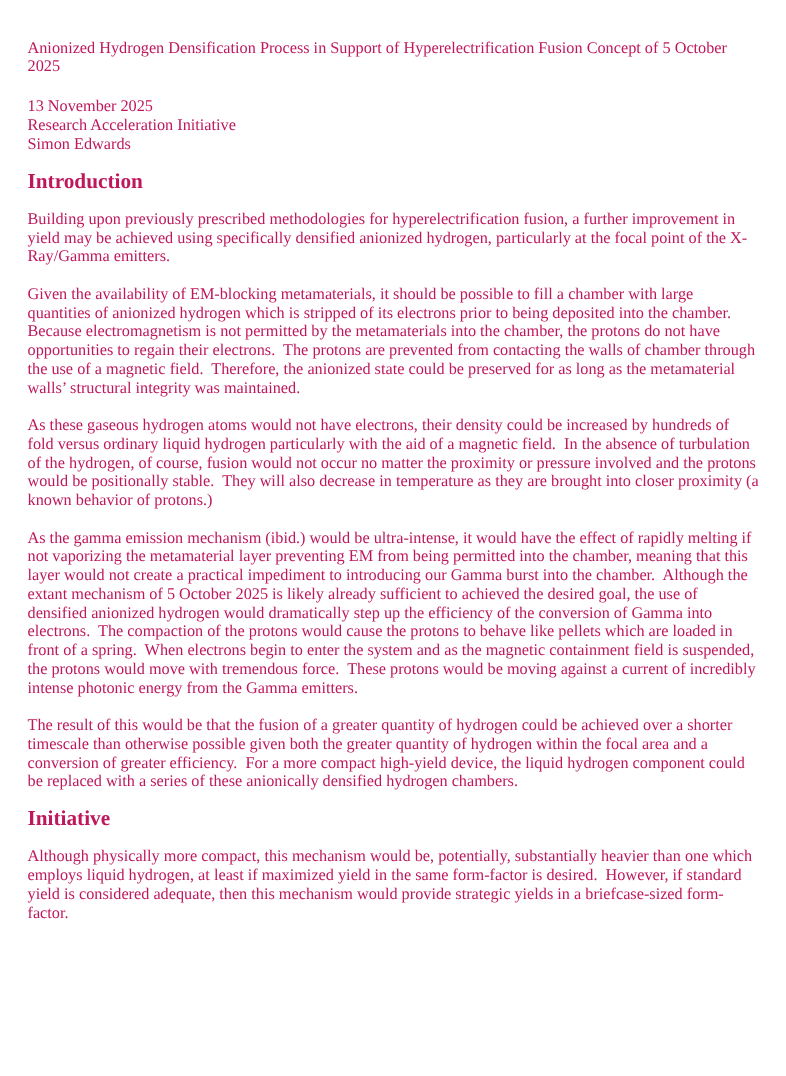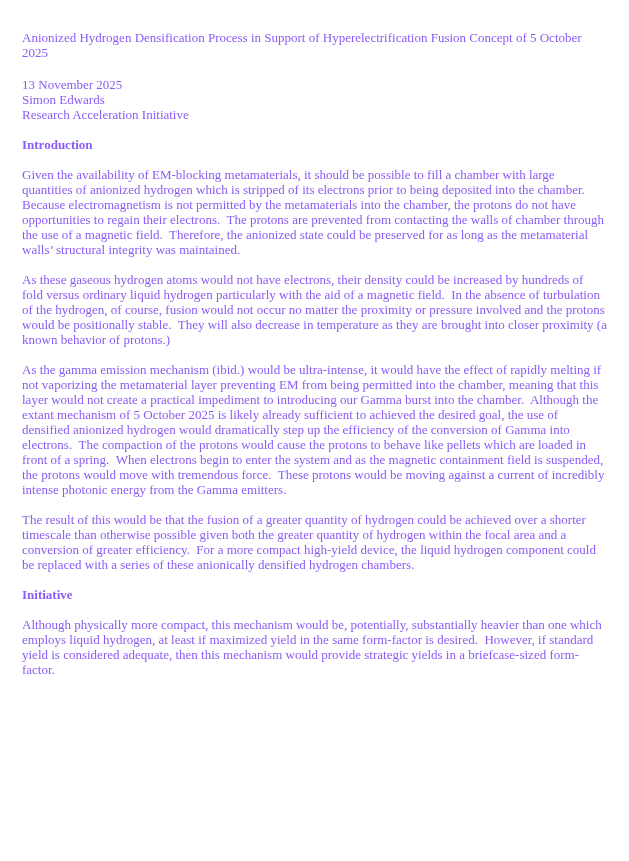--- a/index.html
+++ b/index.html
@@ -6,63 +6,64 @@
     margin: 0;
     padding: 0;
     background: #ffffff;
   }
   .page {
     position: relative;
     width: 629px;
     height: 861px;
     box-sizing: border-box;
     background: #ffffff;
-    color: #8b5cf6;
+    color: #be185d;
     padding: 30px 22px 0 22px;
     font-family: "Liberation Serif", "DejaVu Serif", serif;
     font-size: 13px;
     line-height: 15px;
     overflow: hidden;
   }
   .doc-title {
     margin: 0 0 15px 0;
     white-space: pre-wrap;
   }
   .meta-block {
     margin: 17px 0 15px 0;
   }
   .meta-line {
     margin: 0;
   }
   .heading {
-    font-size: 13px;
+    font-size: 17px;
     font-weight: bold;
     margin: 0 0 15px 0;
   }
   .para {
     margin: 0 0 15px 0;
     white-space: pre-wrap;
   }
   section { margin: 0; padding: 0; }
 </style>
 </head>
 <body>
 
 <div class="page">
 
   <p class="doc-title">Anionized Hydrogen Densification Process in Support of Hyperelectrification Fusion Concept of 5 October 2025</p>
 
   <div class="meta-block">
     <p class="meta-line">13 November 2025</p>
+    <p class="meta-line">Research Acceleration Initiative</p>
     <p class="meta-line">Simon Edwards</p>
-    <p class="meta-line">Research Acceleration Initiative</p>
   </div>
 
   <section>
     <h2 class="heading">Introduction</h2>
+    <p class="para">Building upon previously prescribed methodologies for hyperelectrification fusion, a further improvement in yield may be achieved using specifically densified anionized hydrogen, particularly at the focal point of the X-Ray/Gamma emitters.</p>
   </section>
 
   <section>
     <p class="para">Given the availability of EM-blocking metamaterials, it should be possible to fill a chamber with large quantities of anionized hydrogen which is stripped of its electrons prior to being deposited into the chamber.  Because electromagnetism is not permitted by the metamaterials into the chamber, the protons do not have opportunities to regain their electrons.  The protons are prevented from contacting the walls of chamber through the use of a magnetic field.  Therefore, the anionized state could be preserved for as long as the metamaterial walls’ structural integrity was maintained.</p>
     <p class="para">As these gaseous hydrogen atoms would not have electrons, their density could be increased by hundreds of fold versus ordinary liquid hydrogen particularly with the aid of a magnetic field.  In the absence of turbulation of the hydrogen, of course, fusion would not occur no matter the proximity or pressure involved and the protons would be positionally stable.  They will also decrease in temperature as they are brought into closer proximity (a known behavior of protons.)</p>
     <p class="para">As the gamma emission mechanism (ibid.) would be ultra-intense, it would have the effect of rapidly melting if not vaporizing the metamaterial layer preventing EM from being permitted into the chamber, meaning that this layer would not create a practical impediment to introducing our Gamma burst into the chamber.  Although the extant mechanism of 5 October 2025 is likely already sufficient to achieved the desired goal, the use of densified anionized hydrogen would dramatically step up the efficiency of the conversion of Gamma into electrons.  The compaction of the protons would cause the protons to behave like pellets which are loaded in front of a spring.  When electrons begin to enter the system and as the magnetic containment field is suspended, the protons would move with tremendous force.  These protons would be moving against a current of incredibly intense photonic energy from the Gamma emitters.</p>
     <p class="para">The result of this would be that the fusion of a greater quantity of hydrogen could be achieved over a shorter timescale than otherwise possible given both the greater quantity of hydrogen within the focal area and a conversion of greater efficiency.  For a more compact high-yield device, the liquid hydrogen component could be replaced with a series of these anionically densified hydrogen chambers.</p>
   </section>
 
   <section>

